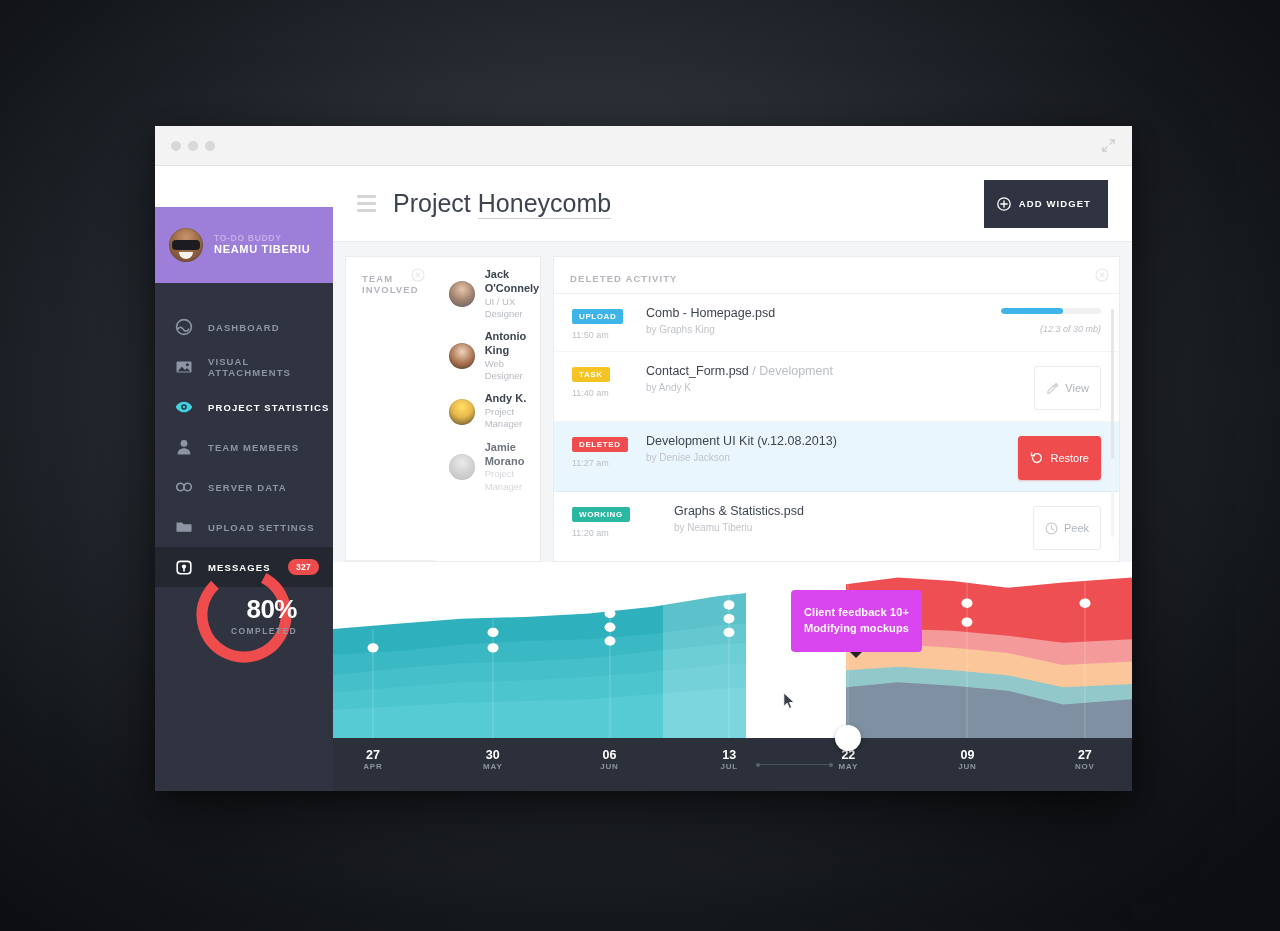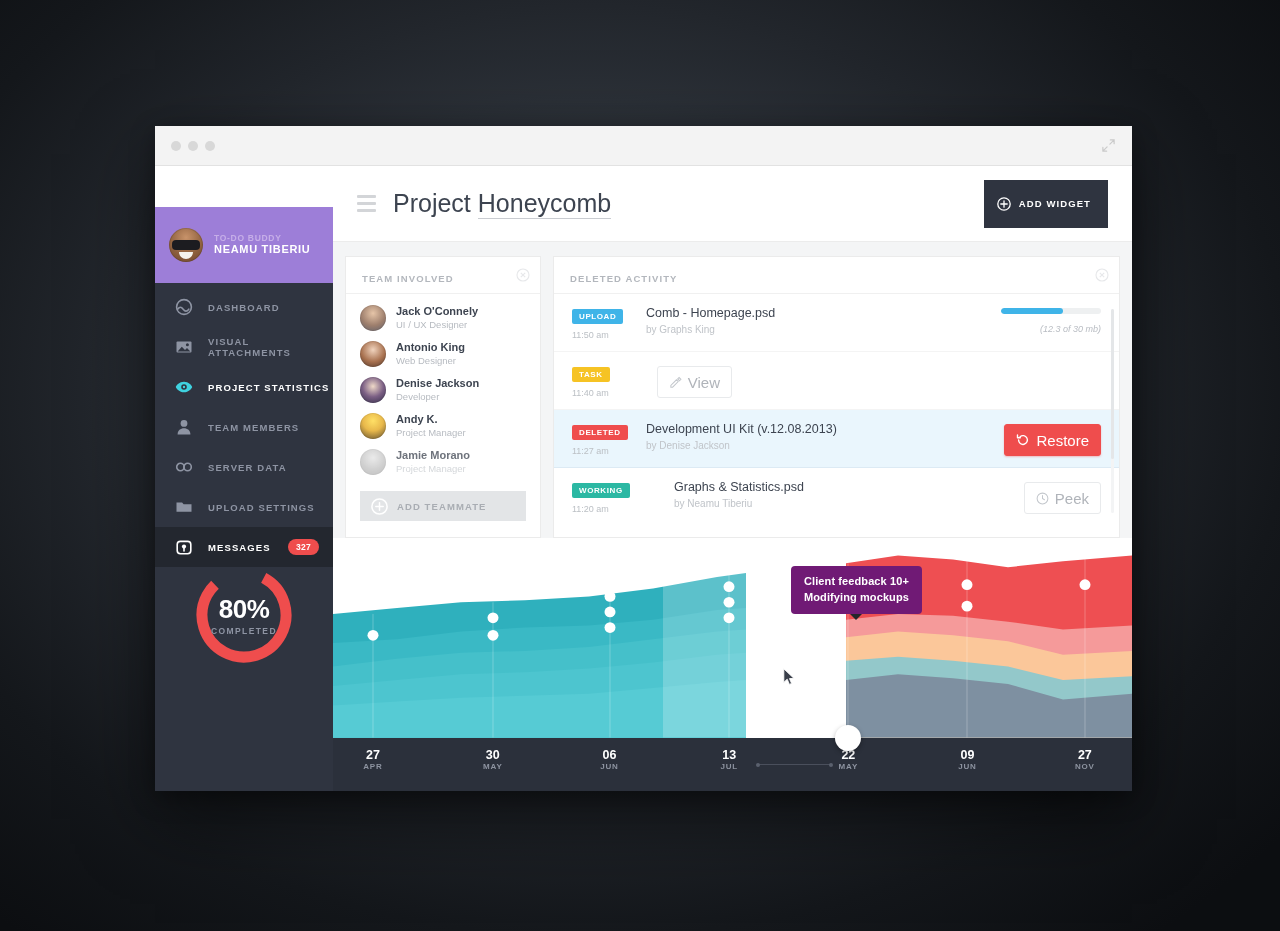--- a/index.html
+++ b/index.html
@@ -43,40 +43,40 @@
     box-shadow: 0 0 0 1px #1c1c20;
   }
   .profile-av::after {
     content:""; position:absolute; left:10px; bottom:3px; width:14px; height:7px;
     background:#f5f3ee; border-radius:0 0 7px 7px;
   }
   .profile-txt { line-height:1.25; }
   .profile-sub { font-size:8.5px; color:#c6aee8; letter-spacing:.7px; font-weight:bold; }
   .profile-name { font-size:11px; color:#ffffff; letter-spacing:.7px; font-weight:bold; }
 
-  .nav { padding-top:4px; }
+  .nav { padding-top:24px; }
   .nav-item {
     height:40px; display:flex; align-items:center; padding:0 0 0 20px; gap:15px; cursor:pointer; position:relative;
   }
   .nav-item .label { font-size:9.5px; letter-spacing:1.1px; font-weight:bold; color:#8e94a3; }
   .nav-item.active { background:#23272f; }
   .nav-item.active .label { color:#ffffff; }
   .nav-icon { width:18px; height:18px; flex:0 0 18px; display:flex; align-items:center; justify-content:center; }
   .nav-icon svg { display:block; }
   .badge {
     position:absolute; right:14px; background:#ef4d4d; color:#fff; font-size:8.5px; font-weight:bold;
     border-radius:9px; padding:3px 8px; letter-spacing:.3px;
   }
 
   
   .gauge-wrap {
     position:absolute; left:0; right:0; top:355px; display:flex; justify-content:center;
   }
   .gauge { position:relative; width:106px; height:106px; }
-  .gauge-label { position:absolute; inset:0; display:flex; flex-direction:column; align-items:center; justify-content:center; }
+  .gauge-label { position:absolute; inset:0; display:flex; flex-direction:column; align-items:flex-end; justify-content:center; }
   .gauge-pct { font-size:26px; font-weight:bold; color:#ffffff; letter-spacing:-.5px; }
   .gauge-sub { font-size:8.5px; font-weight:bold; color:#8e94a3; letter-spacing:1.4px; margin-top:1px; }
 
   
   .main { flex:1; display:flex; flex-direction:column; background:#f4f5f6; }
   .topbar {
     height:76px; background:#ffffff; display:flex; align-items:center; padding:0 24px;
     border-bottom:1px solid #ececec; flex:0 0 76px;
   }
   .hamburger { width:19px; display:flex; flex-direction:column; gap:4px; cursor:pointer; }
@@ -91,21 +91,21 @@
 
   .panels { display:flex; gap:12px; padding:14px 12px 0 12px; flex:0 0 auto; }
   .panel { background:#fff; border:1px solid #ebebeb; }
   .panel-head {
     padding:16px 16px 9px 16px; font-size:9.5px; letter-spacing:1.1px; color:#b3b7bd;
     font-weight:bold; position:relative; border-bottom:1px solid #f0f0f0;
   }
   .panel-close { position:absolute; right:10px; top:11px; width:14px; height:14px; opacity:.35; cursor:pointer; }
 
   
-  .team { width:196px; flex:0 0 196px; display:flex; flex-direction:column; }
+  .team { width:196px; flex:0 0 196px; display:flex; flex-direction:row; }
   .team-list { padding:6px 14px 0 14px; }
   .member { display:flex; align-items:center; gap:10px; padding:5px 0; }
   .avatar { width:26px; height:26px; border-radius:50%; flex:0 0 26px; box-shadow:inset 0 0 0 1px rgba(0,0,0,.07); }
   .m-name { font-size:11px; color:#3d4450; font-weight:bold; line-height:1.25; }
   .m-role { font-size:9.5px; color:#b7bbc1; line-height:1.3; }
   .member.faded .m-name { color:#6e737c; }
   .member.faded .m-role { color:#d4d7da; }
   .member.faded .avatar { filter:grayscale(1) opacity(.55); }
   .add-teammate {
     margin:11px 14px 16px 14px; height:30px; background:#e3e5e7; border:none; cursor:pointer;
@@ -127,33 +127,33 @@
   .act-time { font-size:9px; color:#bcc0c5; margin-top:6px; }
   .act-body { flex:1; padding-left:14px; padding-top:1px; }
   .act-title { font-size:12.5px; color:#3d4450; }
   .act-title .muted { color:#b9bdc3; }
   .act-by { font-size:10px; color:#c0c4c9; margin-top:4px; }
   .act-action { width:100px; flex:0 0 100px; display:flex; flex-direction:column; align-items:flex-end; padding-top:3px; }
   .prog-track { width:100%; height:6px; background:#eef0f1; border-radius:3px; overflow:hidden; }
   .prog-fill { height:100%; background:#3fb4e8; border-radius:3px; }
   .prog-note { font-size:9px; color:#b9bdc3; font-style:italic; margin-top:10px; }
   .btn-sm {
-    display:flex; align-items:center; gap:6px; height:32px; padding:0 11px; border-radius:3px;
-    font-size:15px; cursor:pointer; border:1px solid #e8eaec; background:#fff; color:#b0b4ba;
+    display:flex; align-items:center; gap:6px; height:44px; padding:0 11px; border-radius:3px;
+    font-size:11px; cursor:pointer; border:1px solid #e8eaec; background:#fff; color:#b0b4ba;
   }
   .btn-sm.danger { background:#ef4d4d; border-color:#ef4d4d; color:#fff; box-shadow:0 1px 2px rgba(239,77,77,.35); }
   .scroll-track { position:absolute; right:5px; top:52px; bottom:24px; width:3px; background:#f3f4f5; border-radius:2px; }
   .scroll-thumb { position:absolute; right:5px; top:52px; width:3px; height:150px; background:#e4e6e8; border-radius:2px; }
 
   
   .chart-area { flex:1; position:relative; overflow:hidden; background:#ffffff; }
   .chart-svg { position:absolute; left:0; top:0; width:100%; height:100%; display:block; }
   .tooltip {
-    position:absolute; left:458px; top:28px; background:#701a75; color:#fff; border-radius:4px;
-    padding:8px 13px; font-size:11px; font-weight:bold; line-height:1.45; letter-spacing:.1px;
+    position:absolute; left:458px; top:28px; background:#d946ef; color:#fff; border-radius:4px;
+    padding:15px 13px; font-size:11px; font-weight:bold; line-height:1.45; letter-spacing:.1px;
   }
   .tooltip::after {
     content:""; position:absolute; left:50%; bottom:-6px; margin-left:-6px;
     border-left:6px solid transparent; border-right:6px solid transparent; border-top:6px solid #24262b;
   }
   .cursor { position:absolute; left:450px; top:130px; width:12px; height:18px; }
 
   .timeline {
     height:53px; background:#2b303b; flex:0 0 53px; position:relative;
   }
@@ -330,27 +330,20 @@
             </div>
 
             <div class="member">
               <div class="avatar" style="background:radial-gradient(circle at 50% 34%, #f0d3bd 0%, #a8714f 55%, #4b3328 100%)"></div>
               <div>
                 <div class="m-name">Antonio King</div>
                 <div class="m-role">Web Designer</div>
               </div>
             </div>
 
-            <div class="member">
-              <div class="avatar" style="background:radial-gradient(circle at 50% 36%, #efd9c8 0%, #7b5f84 50%, #2d2a44 100%)"></div>
-              <div>
-                <div class="m-name">Denise Jackson</div>
-                <div class="m-role">Developer</div>
-              </div>
-            </div>
 
             <div class="member">
               <div class="avatar" style="background:radial-gradient(circle at 50% 30%, #ffe066 0%, #e8b84b 45%, #5a4a2e 100%)"></div>
               <div>
                 <div class="m-name">Andy K.</div>
                 <div class="m-role">Project Manager</div>
               </div>
             </div>
 
             <div class="member faded">
@@ -396,20 +389,24 @@
                   <div class="prog-fill" style="width:62%"></div>
                 </div>
                 <div class="prog-note">(12.3 of 30 mb)</div>
               </div>
             </div>
 
             <div class="act-row">
               <div class="act-meta">
                 <span class="tag" style="background:#f6c324">TASK</span>
                 <div class="act-time">11:40 am</div>
+              </div>
+              <div class="act-body">
+                <div class="act-title"><span>Contact_Form.psd</span><span class="muted"> / Development</span></div>
+                <div class="act-by">by Andy K</div>
               </div>
               <div class="act-action">
                 <button class="btn-sm">
                   <svg width="13" height="13" viewBox="0 0 14 14">
                     <path d="M2 10.1V12h1.9l6-6-1.9-1.9z" fill="none" stroke="#c3c7cc" stroke-width="1.1"></path>
                     <path d="M9.4 3.2l1.5-1.5 1.9 1.9-1.5 1.5z" fill="none" stroke="#c3c7cc" stroke-width="1.1"></path>
                   </svg>
                   <span>View</span>
                 </button>
               </div>

